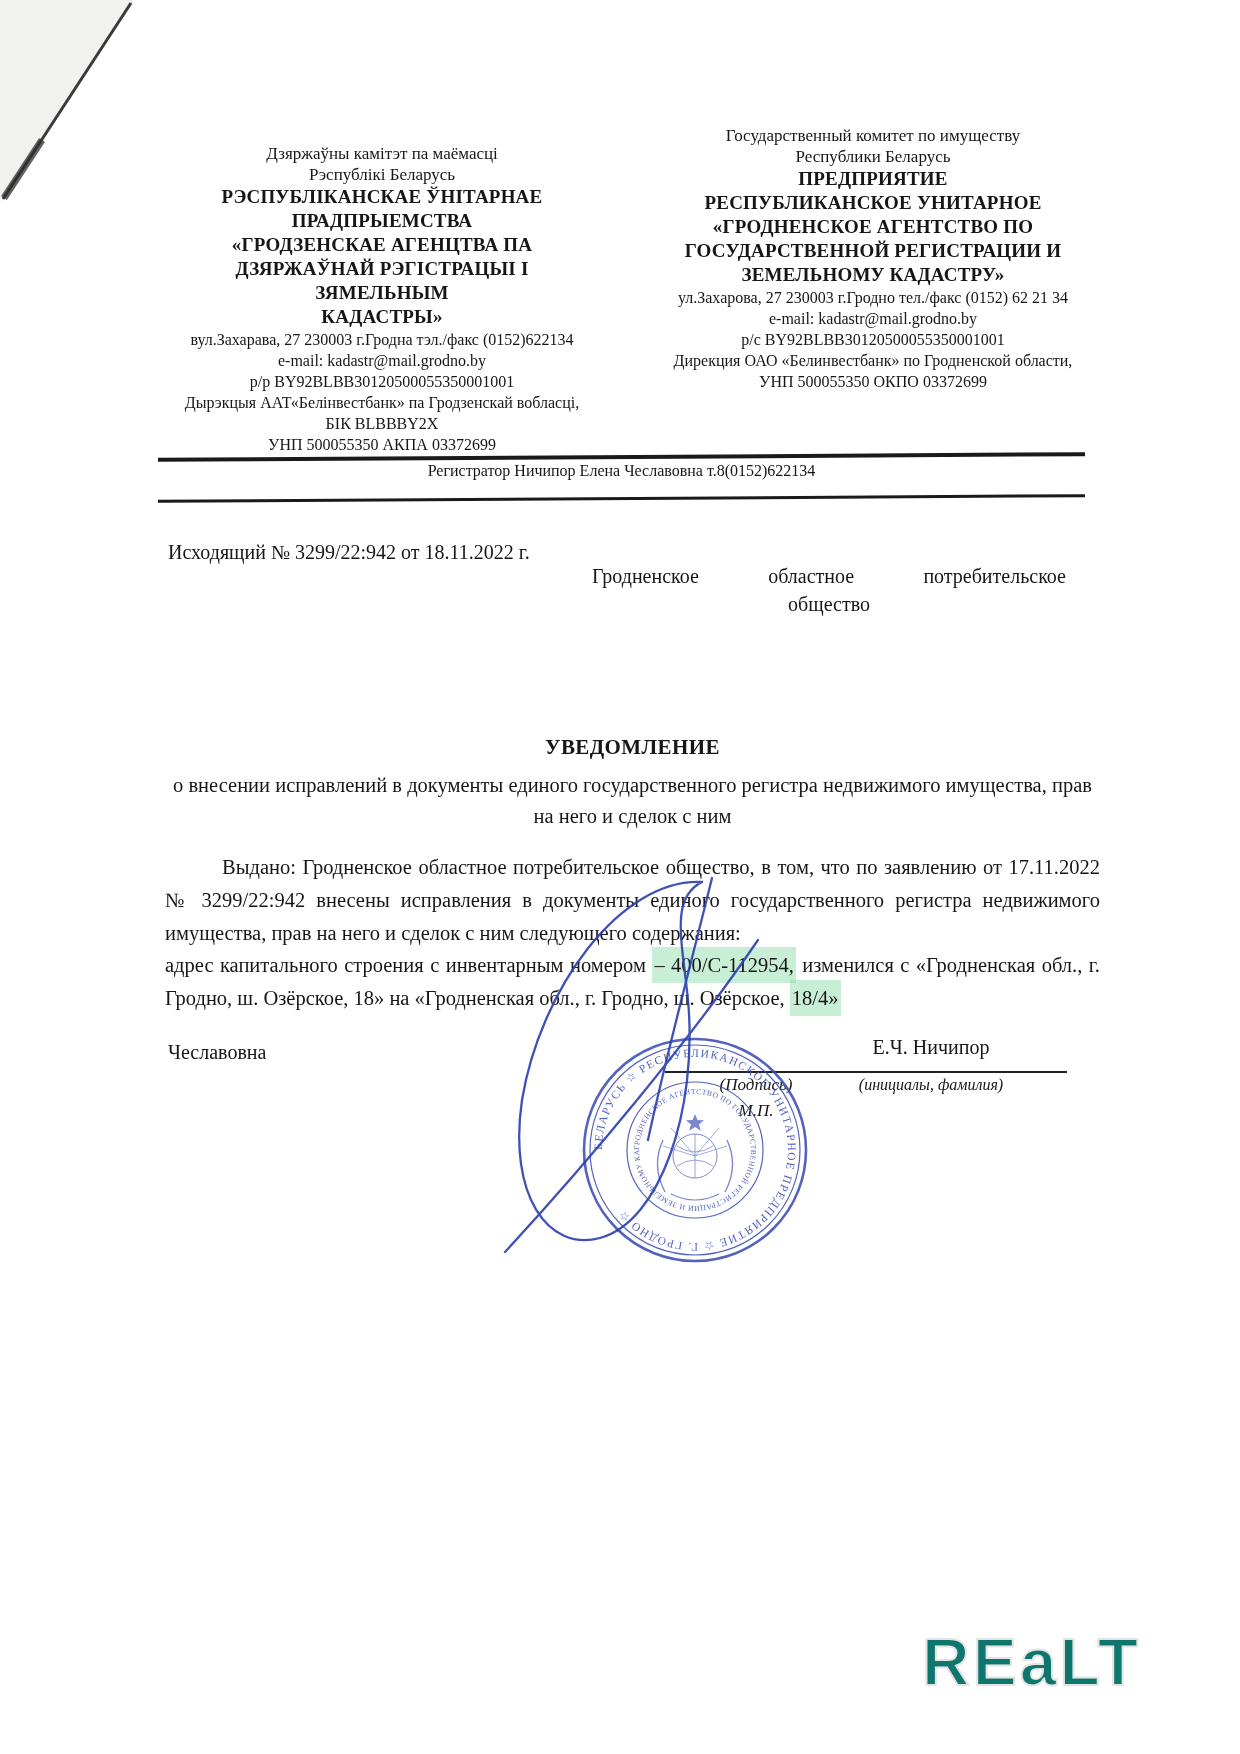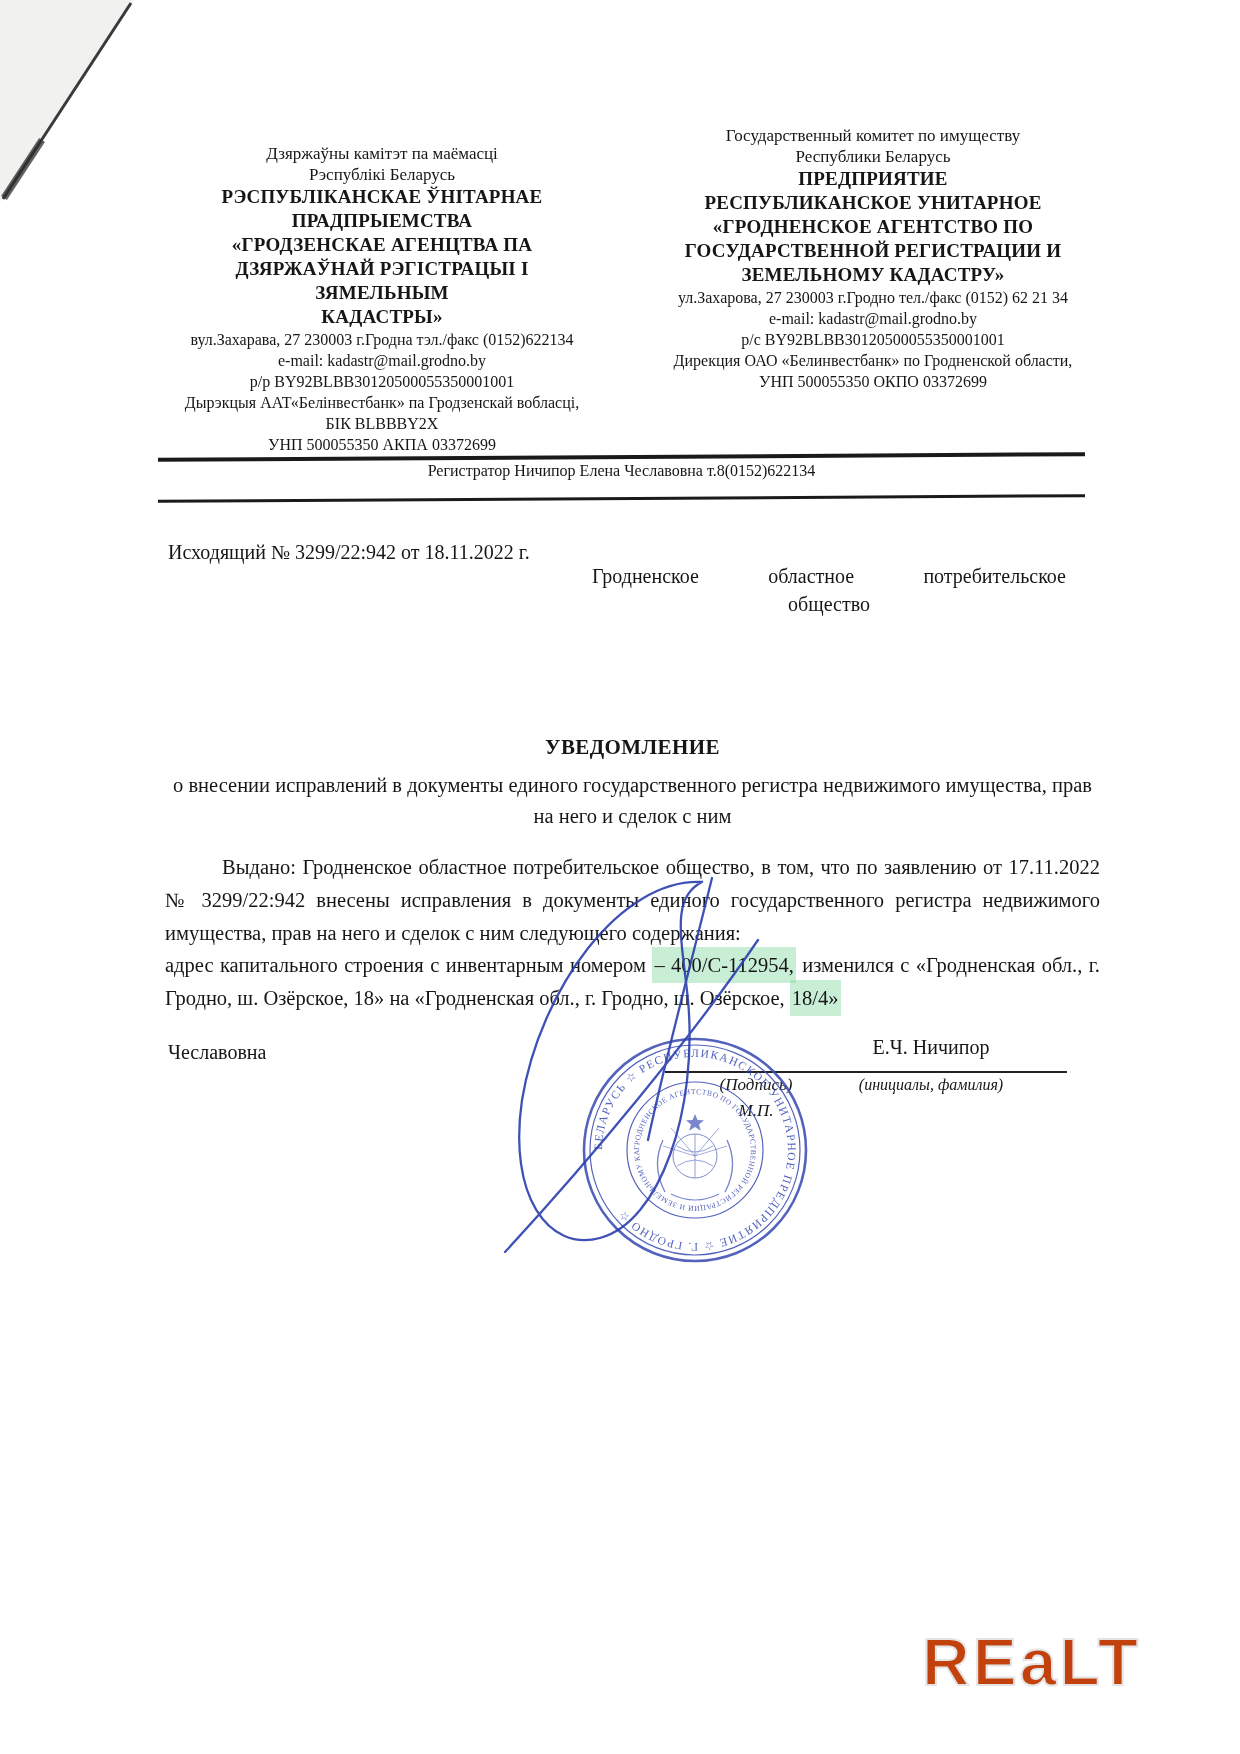--- a/index.html
+++ b/index.html
@@ -51,21 +51,21 @@
   
   .stamp { position:absolute; left:575px; top:1030px; }
   .pen   { position:absolute; left:430px; top:850px; }
   
   .fold { position:absolute; left:0; top:0; }
   
   .watermark {
     position:absolute; left:922px; top:1624px;
     font-family:"Liberation Sans", "DejaVu Sans", sans-serif;
     font-weight:700; font-size:66px; letter-spacing:3px;
-    color:#c2410c; -webkit-text-stroke:2px #e4e4e4;
+    color:#0f766e; -webkit-text-stroke:2px #e4e4e4;
   }
 </style>
 </head>
 <body>
 
 <div class="page">
 
   <svg class="fold" width="210" height="215" viewBox="0 0 210 215">
     <polygon points="0,0 134,0 0,202" fill="#f1f1ef"></polygon>
     <line x1="131" y1="3" x2="3" y2="199" stroke="#3a3a3a" stroke-width="3"></line>

